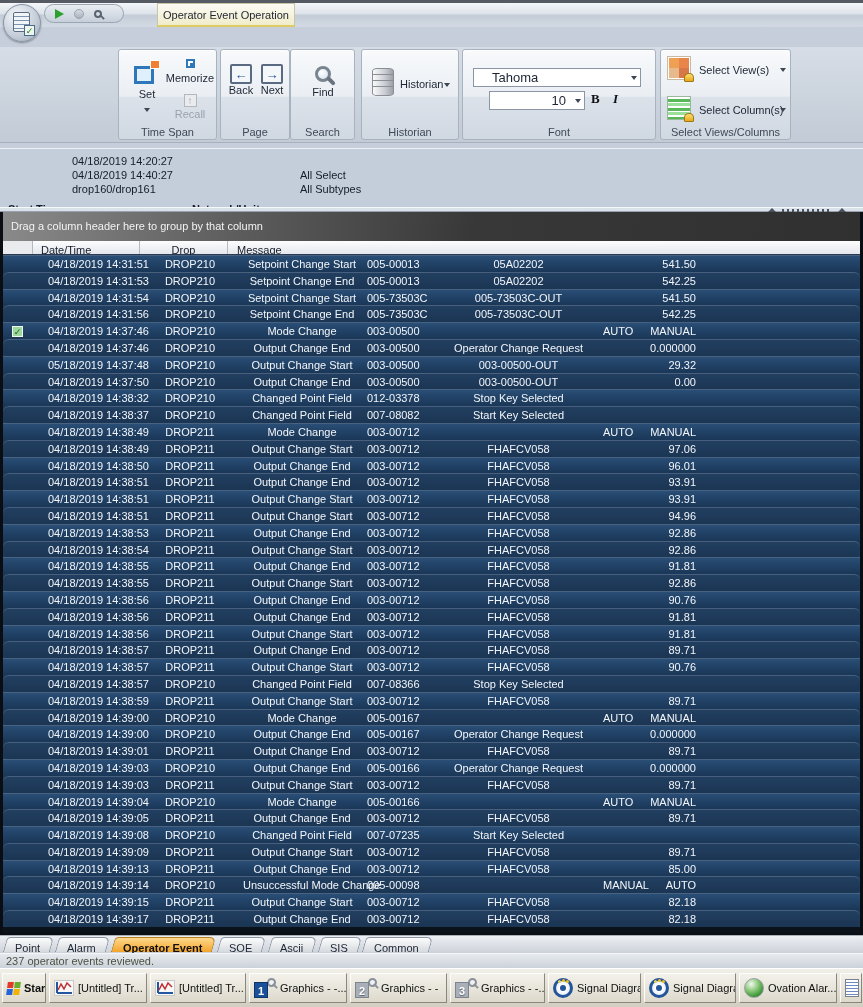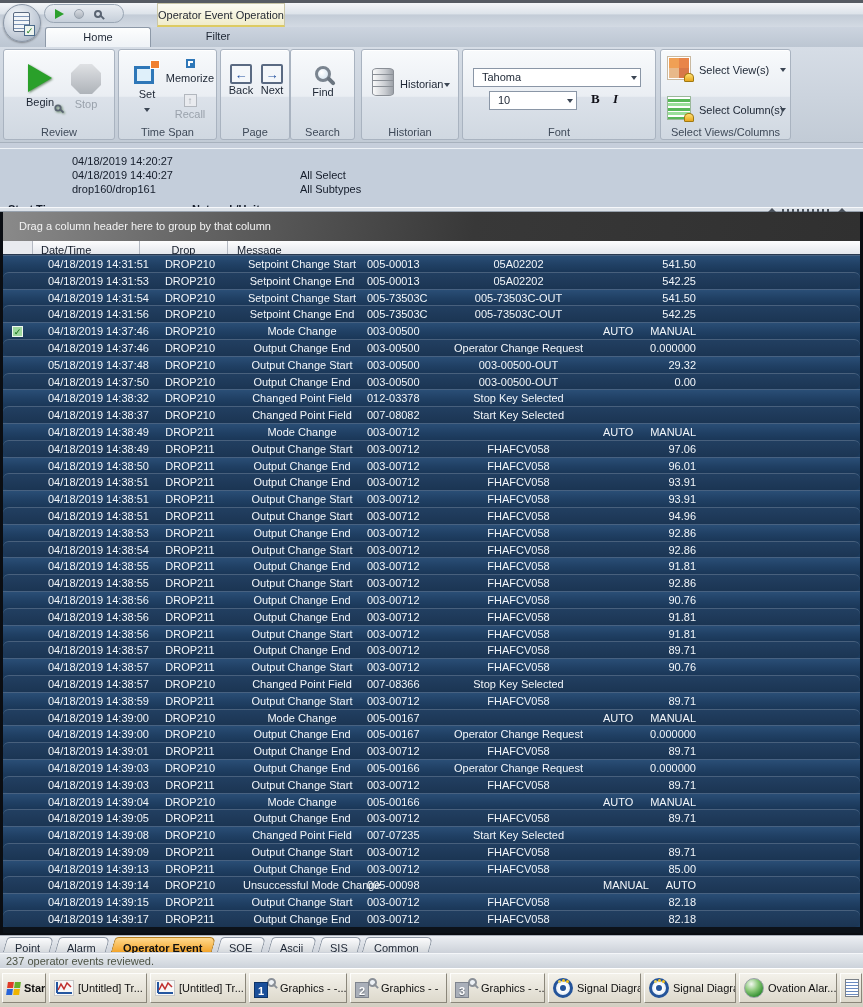--- a/index.html
+++ b/index.html
@@ -15,21 +15,21 @@
     border:1px solid #8a96a6;z-index:30;box-shadow:0 1px 2px rgba(0,0,0,.35);}
   .appbtn .doc{position:absolute;left:9px;top:7px;width:17px;height:20px;background:#f2f5f8;border:1px solid #5a6a80;border-radius:2px;
     background-image:repeating-linear-gradient(#f2f5f8 0 3px,#7a92b4 3px 4px);}
   .appbtn .docchk{position:absolute;right:5px;bottom:5px;width:11px;height:11px;background:#eef4ee;border:1px solid #4a6a8a;font-size:9px;line-height:10px;color:#1a7a1a;text-align:center;}
   .qat{position:absolute;left:44px;top:4px;width:80px;height:19px;border-radius:10px;border:1px solid #9aa6b4;
     background:linear-gradient(#e9edf2,#c6cfda);display:flex;align-items:center;gap:10px;padding:0 10px;}
   .qplay{width:0;height:0;border-left:9px solid #2ca02c;border-top:5px solid transparent;border-bottom:5px solid transparent;}
   .qstop{width:10px;height:10px;border-radius:50%;background:linear-gradient(#d8dce2,#aab2bc);border:1px solid #98a2ae;}
   .mag{display:inline-block;width:8px;height:8px;border:2px solid #5a6472;border-radius:50%;position:relative;}
   .mag::after{content:'';position:absolute;width:6px;height:2px;background:#5a6472;transform:rotate(45deg);right:-5px;bottom:-2px;}
-  .title-tab{position:absolute;left:157px;top:3px;width:128px;height:24px;z-index:5;
+  .title-tab{position:absolute;left:157px;top:3px;width:138px;height:24px;z-index:5;
     background:linear-gradient(#fcfbf4,#f0ecca);border:1px solid #c9c6a8;border-bottom:2px solid #ddcb63;
     font-size:11px;color:#1f2430;text-align:center;line-height:22px;}
 
   
   .tabrow{position:absolute;left:0;top:27px;width:863px;height:20px;background:linear-gradient(#ccd4df,#bcc6d2);}
   .rtab{position:absolute;top:0;height:20px;font-size:11px;color:#1c2533;text-align:center;line-height:19px;}
   .rtab.home{left:45px;width:106px;background:linear-gradient(#fdfefe,#eef2f6);border:1px solid #8d99a8;border-bottom:none;border-radius:3px 3px 0 0;}
   .rtab.filter{left:153px;width:130px;}
 
   
@@ -77,24 +77,24 @@
   
   .g-hist{left:361px;width:98px;}
   .cyl{position:absolute;left:10px;top:18px;width:22px;height:28px;border:1px solid #8a8f96;border-radius:5px/3px;
     background:linear-gradient(90deg,#fafafa,#c9ccd1 60%,#9da2a9);}
   .cyl i{display:block;height:6px;border-bottom:1px solid #8a8f96;}
   .histlabel{position:absolute;left:38px;top:28px;font-size:11px;color:#1c2533;}
   .g-hist .caret{position:absolute;right:8px;top:33px;}
 
   
   .g-font{left:462px;width:194px;}
-  .combo{position:absolute;height:19px;background:#fff;border:1px solid #8a96a6;font-size:11px;color:#1c2533;line-height:17px;padding:0 8px;}
+  .combo{position:absolute;height:19px;background:#fff;border:1px solid #8a96a6;font-size:13px;color:#1c2533;line-height:17px;padding:0 18px;}
   .combo .caret{position:absolute;right:3px;top:7px;}
   .combo-family{left:10px;top:18px;width:168px;}
-  .combo-size{left:26px;top:41px;width:88px;}
+  .combo-size{left:26px;top:41px;width:96px;text-align:right;}
   .bi{position:absolute;top:41px;font-family:"Liberation Serif","DejaVu Serif",serif;font-size:13px;color:#101018;}
   .b-btn{left:128px;font-weight:bold;}
   .i-btn{left:150px;font-style:italic;font-weight:bold;}
 
   
   .g-views{left:660px;width:131px;}
   .viewrow{position:absolute;left:6px;width:119px;height:34px;}
   .vr1{top:6px;} .vr2{top:46px;}
   .gridico{position:relative;width:24px;height:24px;display:inline-block;background:#fff;border:1px solid #c9b9a0;}
   .gridico b{position:absolute;width:10px;height:10px;}
@@ -117,21 +117,21 @@
 
   
   .splitter{position:absolute;left:0;top:207px;width:863px;height:5px;background:#dbe1e8;border-top:1px solid #f6f8fb;border-bottom:1px solid #97a1ad;}
   .grip{position:absolute;left:768px;top:0;width:78px;height:4px;display:flex;align-items:center;gap:6px;}
   .gtri{width:0;height:0;border-left:4px solid transparent;border-right:4px solid transparent;border-bottom:4px solid #4a525c;}
   .gdots{width:52px;height:3px;background:repeating-linear-gradient(90deg,#4a525c 0 2px,transparent 2px 5px);}
 
   
   .gridwrap{position:absolute;left:0;top:212px;width:863px;height:723px;background:#0c1219;border-left:3px solid #0a0d12;border-right:3px solid #0a0d12;border-bottom:2px solid #0a0d12;}
   .groupband{position:relative;height:29px;background:linear-gradient(100deg,#8a8a8a 0%,#5c5c5c 28%,#383838 55%,#303030 100%);
-    color:#f2f2f2;font-size:11px;line-height:29px;padding-left:16px;}
+    color:#f2f2f2;font-size:11px;line-height:29px;padding-left:8px;}
   .gridheader{position:relative;height:14px;background:linear-gradient(#fdfdfe,#e4e7ec);border-bottom:1px solid #2a3a50;display:flex;font-size:11px;color:#141c2a;}
   .h{height:100%;line-height:19px;}
   .h-ind{width:30px;background:#e9ebef;border-right:1px solid #b4b9c2;}
   .h-dt{width:107px;padding-left:8px;border-right:1px solid #b4b9c2;}
   .h-dr{width:88px;text-align:center;border-right:1px solid #b4b9c2;}
   .h-ms{width:127px;padding-left:9px;}
   .gridrows{position:relative;height:672px;overflow:hidden;background:#1b3a5c;}
   .grow{display:flex;height:16.8px;font-size:11px;color:#f2f6fa;line-height:16.8px;white-space:nowrap;border-top:1px solid rgba(190,210,235,.28);padding-left:6px;}
   .grow.even{background:linear-gradient(#2a4e76 0%,#204064 55%,#1a3758 100%);}
   .grow.odd{background:linear-gradient(#223f61 0%,#1b3553 100%);border-radius:6px;}
@@ -200,37 +200,22 @@
     <span class="doc"></span>
     <span class="docchk">✓</span>
   </div>
   <div class="qat">
     <span class="qplay"></span>
     <span class="qstop"></span>
     <span class="mag"></span>
   </div>
   <div class="title-tab">Operator Event Operation</div>
 
-  <div class="tabrow">
-    <div class="rtab home">Home</div>
-    <div class="rtab filter">Filter</div>
-  </div>
 
   <div class="ribbon">
-    <div class="rgroup g-review">
-      <div class="beginbtn">
-        <span class="playbig"><span class="mag beginmag"></span></span>
-        <div class="rbtnlabel">Begin</div>
-      </div>
-      <div class="stopbtn">
-        <span class="octa"></span>
-        <div class="rbtnlabel dis">Stop</div>
-      </div>
-      <div class="rglabel">Review</div>
-    </div>
 
     <div class="rgroup g-time">
       <div class="setbtn">
         <span class="setico"><span class="w"></span><span class="o"></span></span>
         <div class="rbtnlabel">Set</div>
         <span class="caret"></span>
       </div>
       <div class="memostack" style="top:4px;">
         <span class="memoico"></span>
         <div class="rbtnlabel">Memorize</div>

